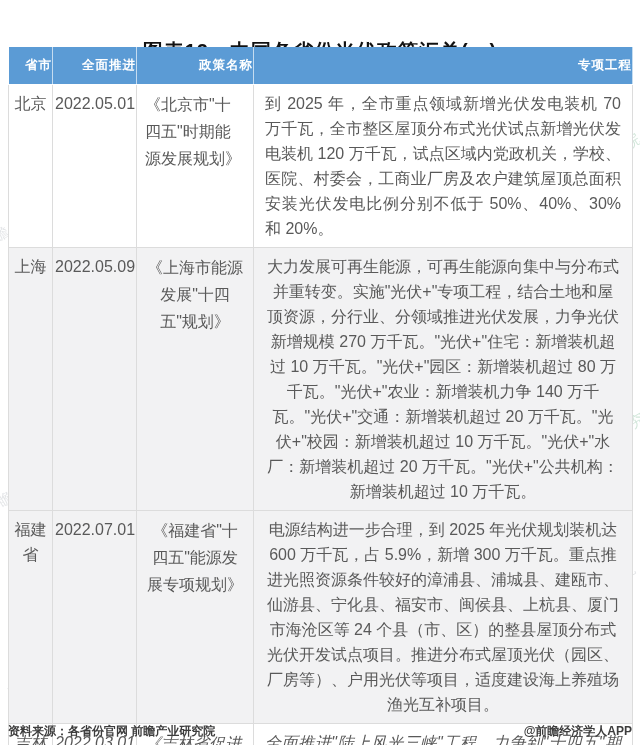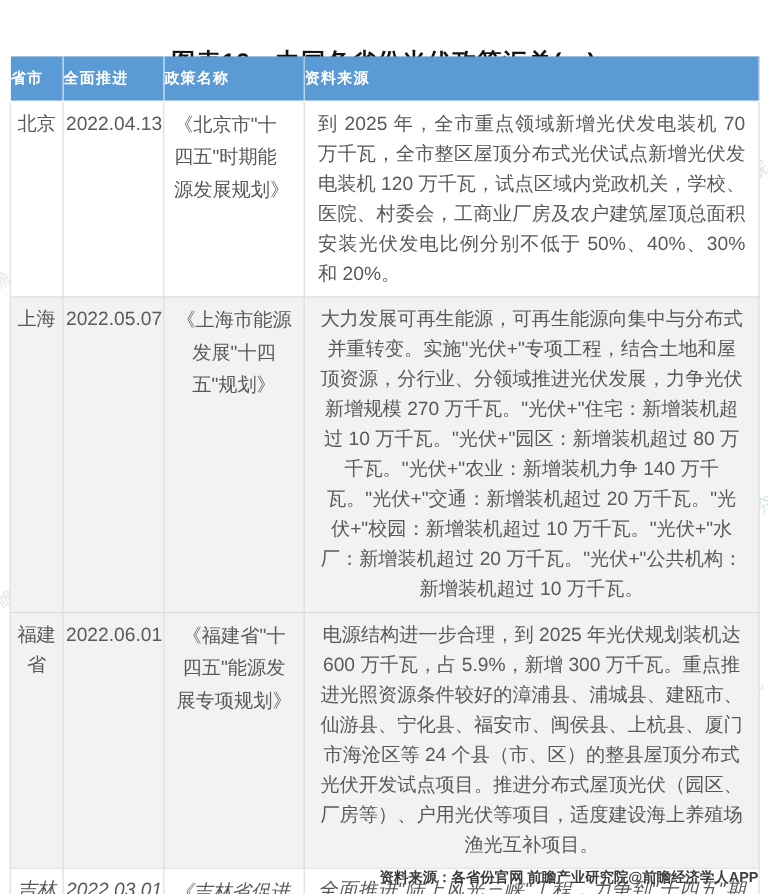--- a/index.html
+++ b/index.html
@@ -8,36 +8,36 @@
     --title-text:#111111; --footer-text:#3D3D3D;
   }
   *{margin:0;padding:0;box-sizing:border-box;}
   body{background:#fff;font-family:"Liberation Sans","DejaVu Sans",sans-serif;}
   .page{position:relative;width:640px;height:745px;background:#fff;overflow:hidden;}
   .title{position:absolute;top:12px;left:0;width:100%;text-align:center;
     font-size:20px;font-weight:bold;color:var(--title-text);letter-spacing:1px;margin-top:26px;}
   table{position:absolute;top:47px;left:8px;width:624px;border-collapse:collapse;table-layout:fixed;}
   col.c-prov{width:44px;} col.c-date{width:84px;} col.c-policy{width:117px;} col.c-content{width:379px;}
   th{background:var(--header-bg);color:var(--header-text);font-size:12.5px;font-weight:bold;
-    height:37px;text-align:left;vertical-align:middle;border:1px solid rgba(255,255,255,.65);
+    height:37px;text-align:right;vertical-align:middle;border:1px solid rgba(255,255,255,.65);
     border-top:none;letter-spacing:1px;}
   td{border:1px solid var(--border);vertical-align:top;color:var(--body-text);
     font-size:16px;line-height:25px;padding:6px 8px;background:var(--row-bg);}
   tr.alt td{background:var(--row-alt-bg);text-align:center;}
   td.prov,td.date{text-align:center;padding:6px 2px;}
   td.policy{text-align:left;padding:6px 8px;line-height:27px;}
   td.content{text-align:justify;padding:6px 11px;}
   tbody tr:nth-child(1) td{height:101px;}
   tbody tr:nth-child(2) td{height:156px;}
   tbody tr:nth-child(3) td{height:80px;}
   tbody tr:nth-child(4) td{height:131px;font-style:italic;}
   tbody tr:nth-child(5) td{height:80px;}
   tbody tr:nth-child(6) td{height:81px;}
   .footer{position:absolute;left:8px;right:8px;top:723px;display:flex;
-    justify-content:flex-end;align-items:center;font-size:12px;font-weight:bold;
+    justify-content:space-between;align-items:center;font-size:12px;font-weight:bold;
     color:var(--footer-text);}
   
   .wm{position:absolute;pointer-events:none;user-select:none;}
   .wm-text{font-size:15px;letter-spacing:3px;color:#b7bcc2;opacity:.38;transform:rotate(-32deg);white-space:nowrap;}
   .wm-text.green{color:#9cc9ae;opacity:.45;}
   .wm-logo{transform:rotate(-28deg);opacity:.30;color:#c3c8cf;display:flex;align-items:center;gap:4px;}
   .wm-logo .brand{font-size:34px;font-weight:bold;letter-spacing:2px;}
   .wm-logo .tag{font-size:8px;letter-spacing:2px;display:block;margin-top:-2px;}
   .wm-logo svg{flex:0 0 auto;}
 </style>
@@ -82,39 +82,39 @@
       <col class="c-prov">
         <col class="c-date">
         <col class="c-policy">
         <col class="c-content">
     </colgroup>
     <thead>
       <tr>
         <th>省市</th>
         <th>全面推进</th>
         <th>政策名称</th>
-        <th>资料来源</th>
+        <th>专项工程</th>
       </tr>
     </thead>
     <tbody>
         <tr>
       <td class="prov">北京</td>
-      <td class="date">2022.04.13</td>
+      <td class="date">2022.05.01</td>
       <td class="policy">《北京市"十四五"时期能源发展规划》</td>
       <td class="content">到 2025 年，全市重点领域新增光伏发电装机 70 万千瓦，全市整区屋顶分布式光伏试点新增光伏发电装机 120 万千瓦，试点区域内党政机关，学校、医院、村委会，工商业厂房及农户建筑屋顶总面积安装光伏发电比例分别不低于 50%、40%、30%和 20%。</td>
     </tr>
         <tr class="alt">
       <td class="prov">上海</td>
-      <td class="date">2022.05.07</td>
+      <td class="date">2022.05.09</td>
       <td class="policy">《上海市能源发展"十四五"规划》</td>
       <td class="content">大力发展可再生能源，可再生能源向集中与分布式并重转变。实施"光伏+"专项工程，结合土地和屋顶资源，分行业、分领域推进光伏发展，力争光伏新增规模 270 万千瓦。"光伏+"住宅：新增装机超过 10 万千瓦。"光伏+"园区：新增装机超过 80 万千瓦。"光伏+"农业：新增装机力争 140 万千瓦。"光伏+"交通：新增装机超过 20 万千瓦。"光伏+"校园：新增装机超过 10 万千瓦。"光伏+"水厂：新增装机超过 20 万千瓦。"光伏+"公共机构：新增装机超过 10 万千瓦。</td>
     </tr>
         <tr class="alt">
       <td class="prov">福建省</td>
-      <td class="date">2022.06.01</td>
+      <td class="date">2022.07.01</td>
       <td class="policy">《福建省"十四五"能源发展专项规划》</td>
       <td class="content">电源结构进一步合理，到 2025 年光伏规划装机达 600 万千瓦，占 5.9%，新增 300 万千瓦。重点推进光照资源条件较好的漳浦县、浦城县、建瓯市、仙游县、宁化县、福安市、闽侯县、上杭县、厦门市海沧区等 24 个县（市、区）的整县屋顶分布式光伏开发试点项目。推进分布式屋顶光伏（园区、厂房等）、户用光伏等项目，适度建设海上养殖场渔光互补项目。</td>
     </tr>
         <tr>
       <td class="prov">吉林</td>
       <td class="date">2022.03.01</td>
       <td class="policy">《吉林省促进工业经济平稳增长行动方案》</td>
       <td class="content">全面推进"陆上风光三峡"工程，力争到"十四五"期末，新能源装机达到 3000 万千瓦以上，其中光伏装机 800 万千瓦以上。</td>
     </tr>
         <tr class="alt">

